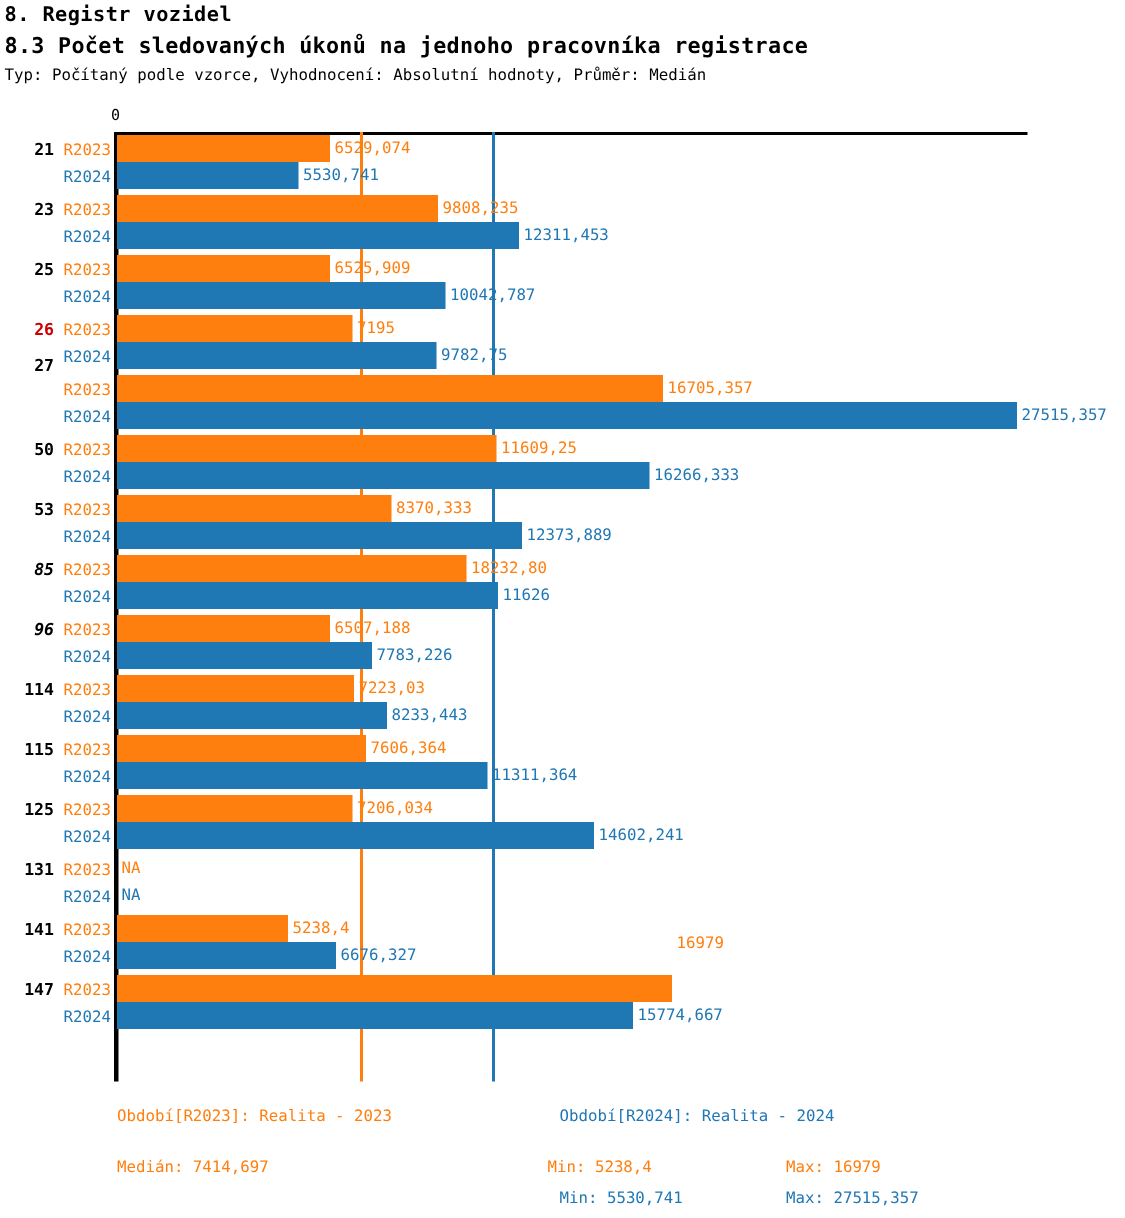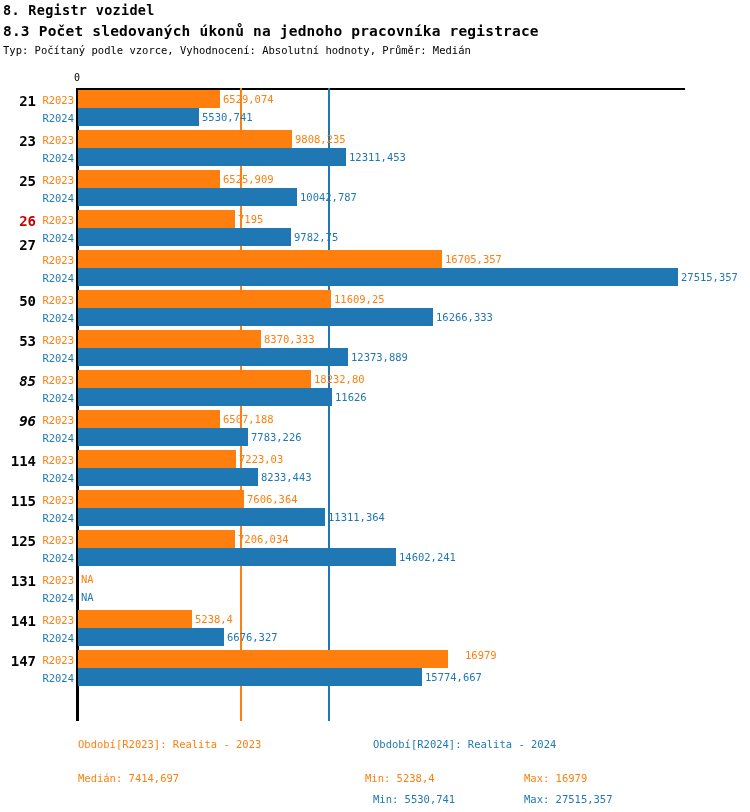--- a/index.html
+++ b/index.html
@@ -65,21 +65,21 @@
     font-size: 10px;
     color: #000000;
     white-space: nowrap;
   }
   .median-line {
     position: absolute;
     width: 2px;
   }
   .grp-label {
     position: absolute;
-    font-size: 14px;
+    font-size: 11px;
     font-weight: bold;
     text-align: right;
     white-space: nowrap;
   }
   .ser-label {
     position: absolute;
     font-size: 10.5px;
     white-space: nowrap;
     text-align: right;
   }
@@ -214,21 +214,21 @@
     <div class="grp-label" style="left: 0px; width: 36px; top: 613px; color: rgb(0, 0, 0);">141</div>
     <div class="ser-label" style="left: 24px; width: 50px; top: 614px; color: rgb(255, 127, 14);">R2023</div>
     <div class="bar" style="left: 78px; top: 610px; width: 114px; background: rgb(255, 127, 14);"></div>
     <div class="bar-val" style="left: 195px; top: 610px; color: rgb(255, 127, 14);">5238,4</div>
     <div class="ser-label" style="left: 24px; width: 50px; top: 632px; color: rgb(31, 119, 180);">R2024</div>
     <div class="bar" style="left: 78px; top: 628px; width: 146px; background: rgb(31, 119, 180);"></div>
     <div class="bar-val" style="left: 227px; top: 628px; color: rgb(31, 119, 180);">6676,327</div>
     <div class="grp-label" style="left: 0px; width: 36px; top: 653px; color: rgb(0, 0, 0);">147</div>
     <div class="ser-label" style="left: 24px; width: 50px; top: 654px; color: rgb(255, 127, 14);">R2023</div>
     <div class="bar" style="left: 78px; top: 650px; width: 370px; background: rgb(255, 127, 14);"></div>
-    <div class="bar-val" style="left: 451px; top: 646px; color: rgb(255, 127, 14); margin-left: 14px;">16979</div>
+    <div class="bar-val" style="left: 451px; top: 620px; color: rgb(255, 127, 14);">16979</div>
     <div class="ser-label" style="left: 24px; width: 50px; top: 672px; color: rgb(31, 119, 180);">R2024</div>
     <div class="bar" style="left: 78px; top: 668px; width: 344px; background: rgb(31, 119, 180);"></div>
     <div class="bar-val" style="left: 425px; top: 668px; color: rgb(31, 119, 180);">15774,667</div>
     <div class="legend-item" style="left: 78px; top: 738px; color: rgb(255, 127, 14);">Období[R2023]: Realita - 2023</div>
     <div class="legend-item" style="left: 373px; top: 738px; color: rgb(31, 119, 180);">Období[R2024]: Realita - 2024</div>
     <div class="stat" style="left: 78px; top: 772px; color: rgb(255, 127, 14); text-align: center;">Medián: 7414,697</div>
     <div class="stat" style="left: 365px; top: 772px; color: rgb(255, 127, 14);">Min: 5238,4</div>
     <div class="stat" style="left: 524px; top: 772px; color: rgb(255, 127, 14);">Max: 16979</div>
     <div class="stat" style="left: 78px; top: 818px; color: rgb(31, 119, 180); padding-left: 47px;">Medián: 11468,682</div>
     <div class="stat" style="left: 373px; top: 793px; color: rgb(31, 119, 180);">Min: 5530,741</div>

